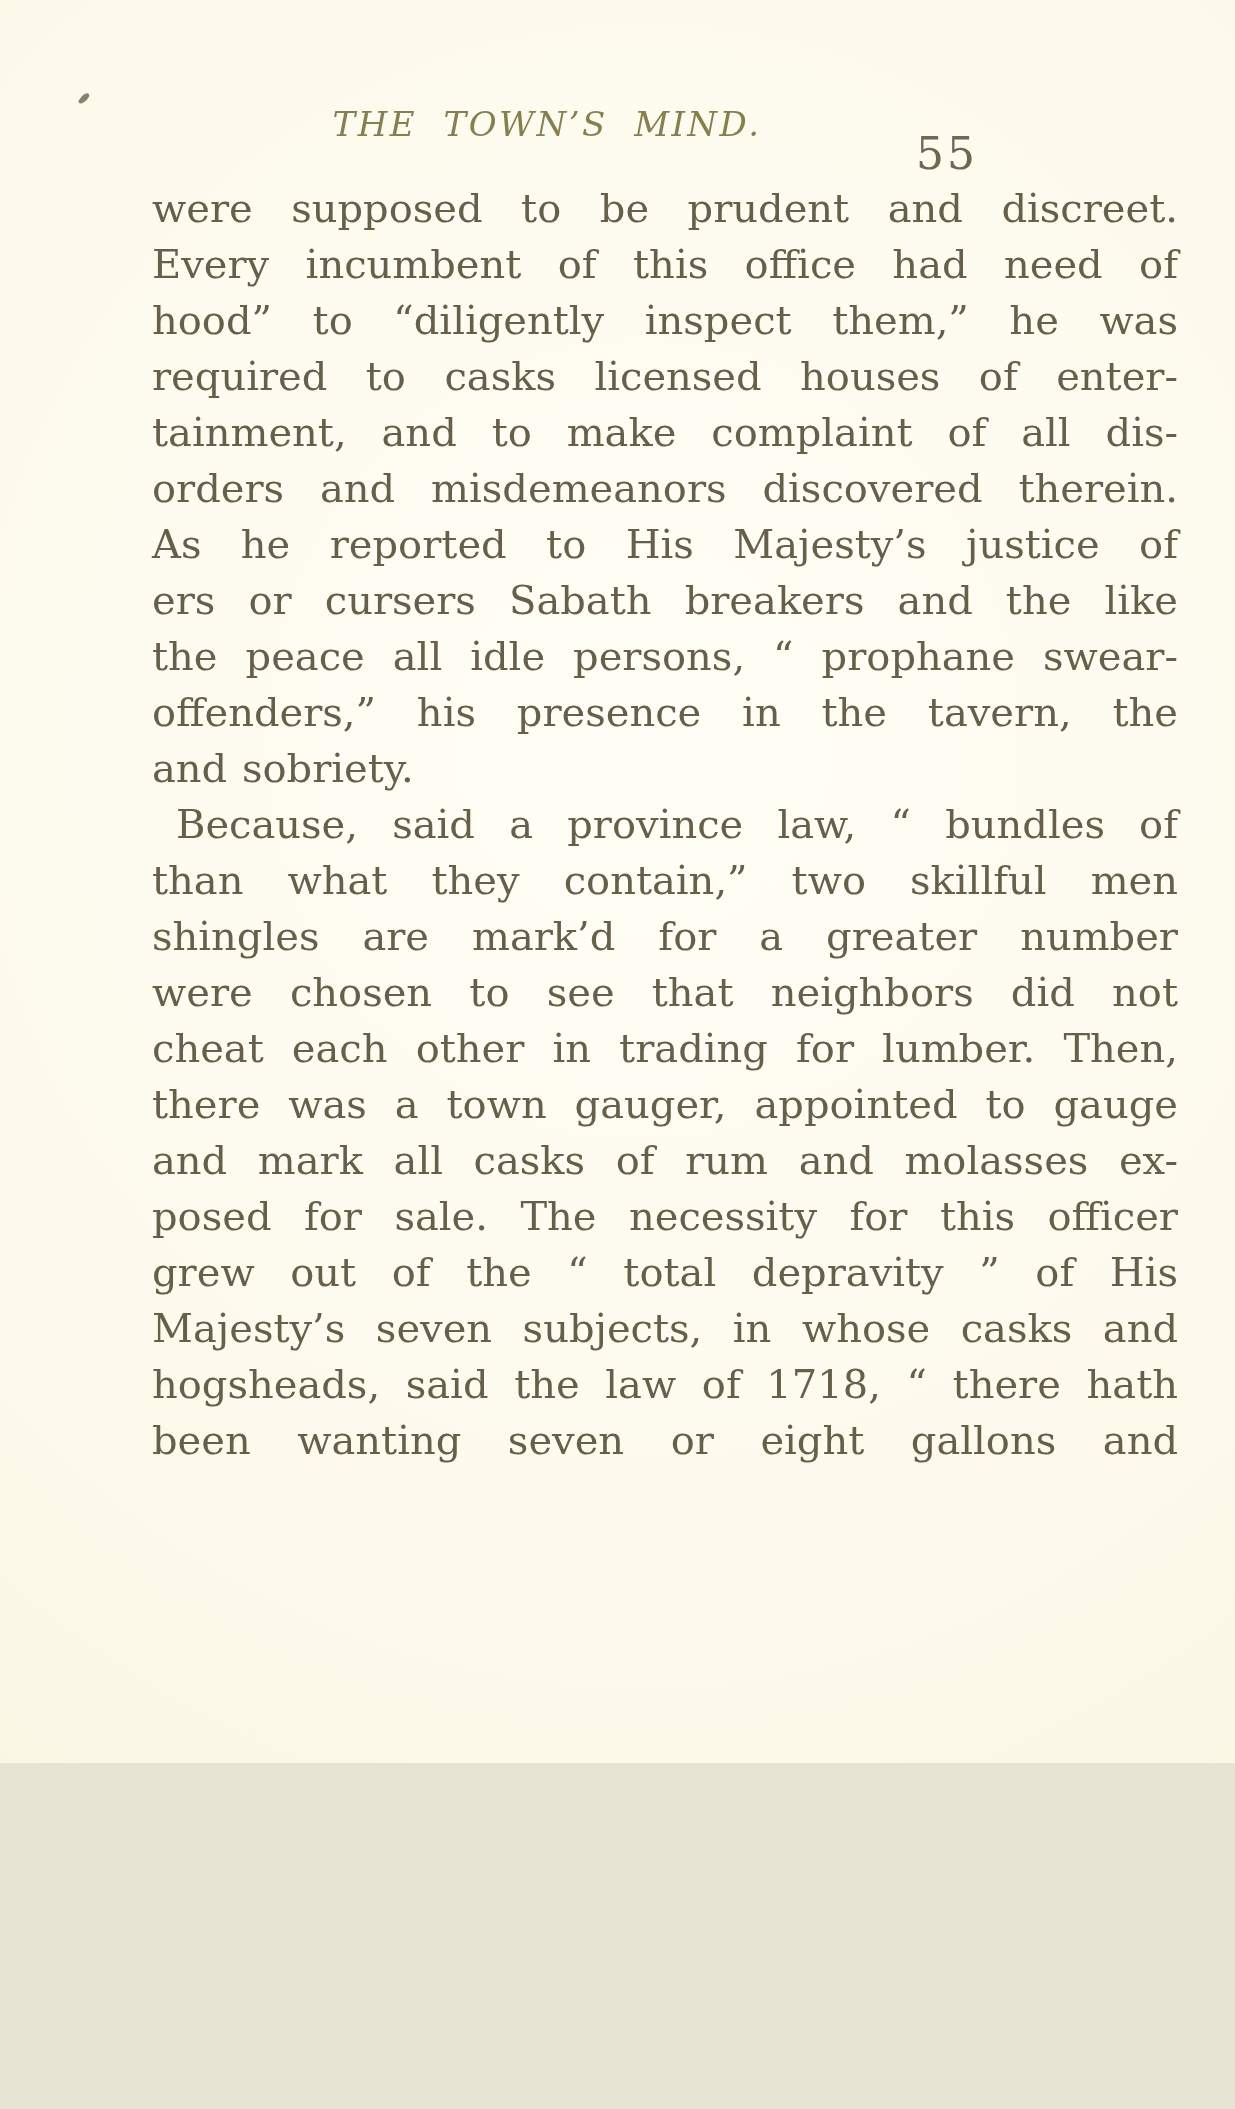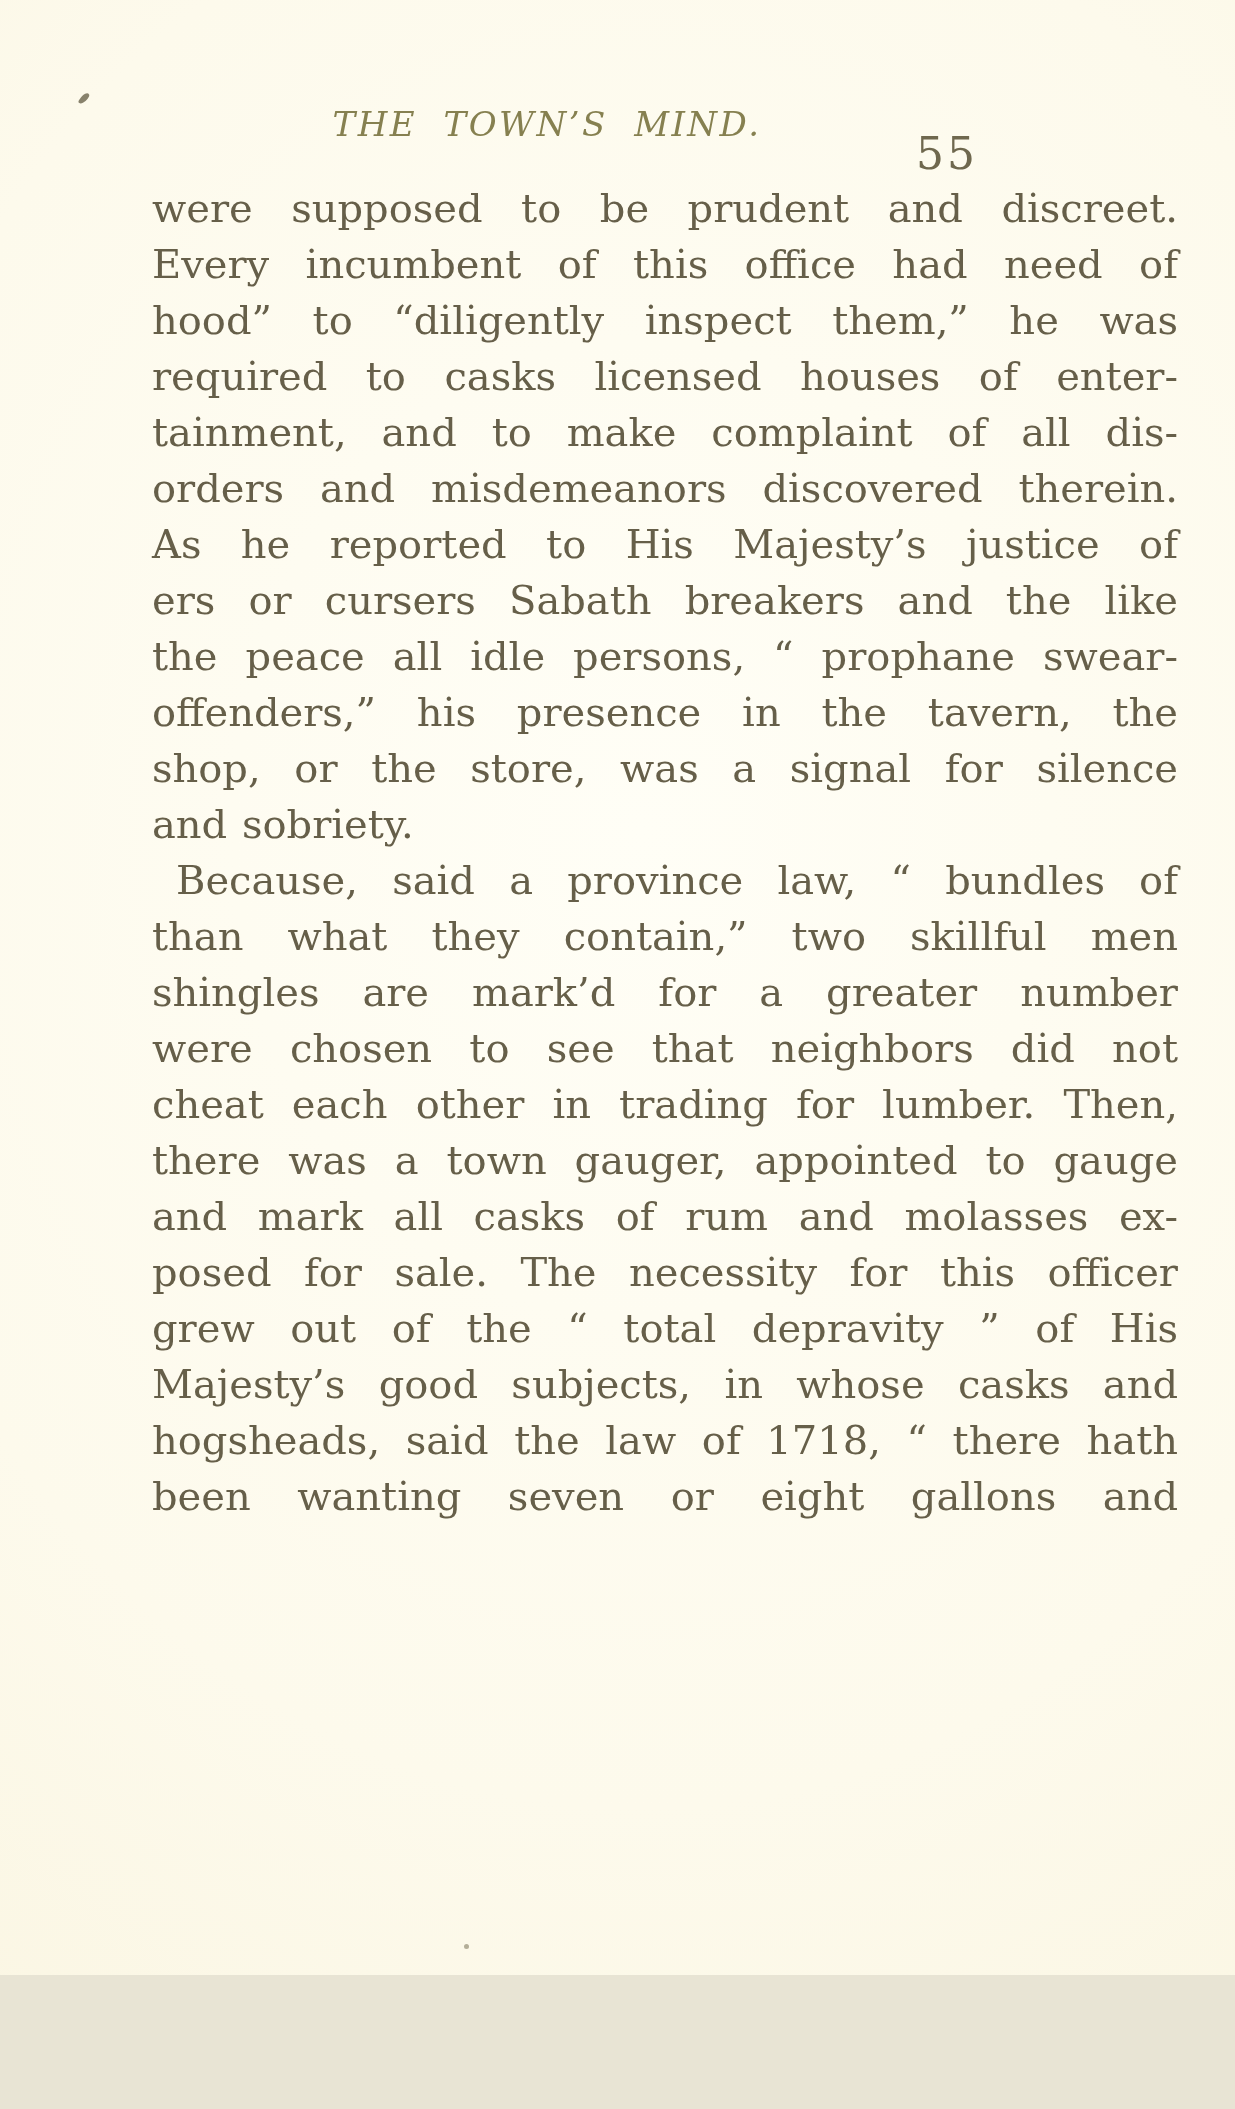--- a/index.html
+++ b/index.html
@@ -3,21 +3,21 @@
 <meta charset="utf-8">
 <style>
   html, body {
     margin: 0;
     padding: 0;
     background: #e8e4d4;
   }
   .scan {
     position: relative;
     width: 1235px;
-    height: 1975px;
+    height: 1763px;
     margin: 0 auto;
     overflow: hidden;
     background:
       radial-gradient(ellipse 120% 90% at 52% 42%, #fffef6 0%, #fdfaec 55%, #faf5e1 88%, #f7f1d8 100%);
     font-family: "DejaVu Serif", "Liberation Serif", serif;
     color: var(--ink, #665f49);
   }
   
   .running-head {
     position: absolute;
@@ -108,29 +108,28 @@
       <div class="line">were supposed to be prudent and discreet.</div>
       <div class="line">Every incumbent of this office had need of</div>
       <div class="line">hood” to “diligently inspect them,” he was</div>
       <div class="line">required to casks licensed houses of enter-</div>
       <div class="line">tainment, and to make complaint of all dis-</div>
       <div class="line">orders and misdemeanors discovered therein.</div>
       <div class="line">As he reported to His Majesty’s justice of</div>
       <div class="line">ers or cursers Sabath breakers and the like</div>
       <div class="line">the peace all idle persons, “ prophane swear-</div>
       <div class="line">offenders,” his presence in the tavern, the</div>
-      <div class="line">shop, or the store, was a signal for silence</div>
       <div class="line no-just">and sobriety.</div>
       <div class="line indent">Because, said a province law, “ bundles of</div>
       <div class="line">than what they contain,” two skillful men</div>
       <div class="line">shingles are mark’d for a greater number</div>
       <div class="line">were chosen to see that neighbors did not</div>
       <div class="line">cheat each other in trading for lumber. Then,</div>
       <div class="line">there was a town gauger, appointed to gauge</div>
       <div class="line">and mark all casks of rum and molasses ex-</div>
       <div class="line">posed for sale. The necessity for this officer</div>
       <div class="line">grew out of the “ total depravity ” of His</div>
-      <div class="line">Majesty’s good subjects, in whose casks and</div>
+      <div class="line">Majesty’s seven subjects, in whose casks and</div>
       <div class="line">hogsheads, said the law of 1718, “ there hath</div>
       <div class="line">been wanting seven or eight gallons and</div>
     </main>
 
 </div>
 
 </body></html>

